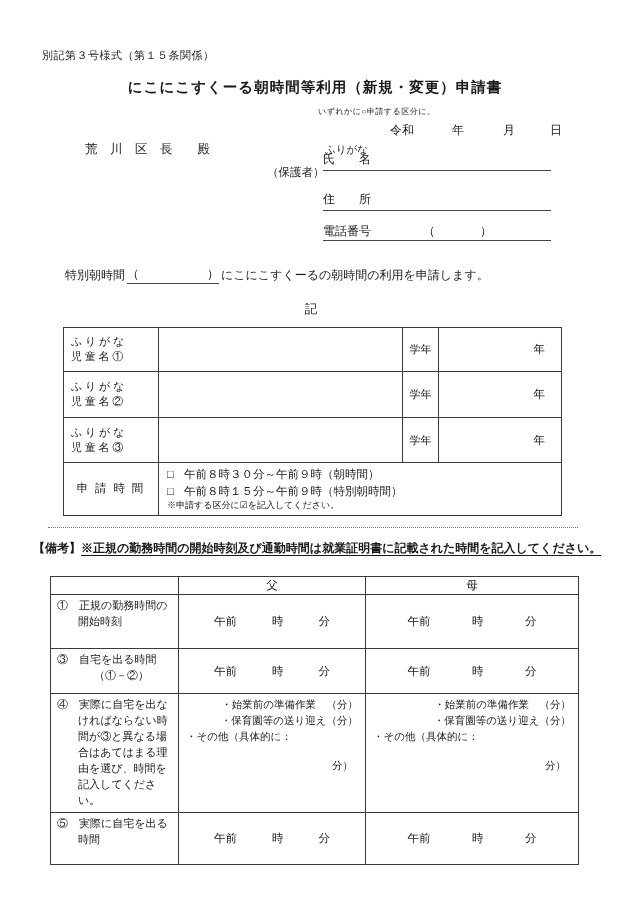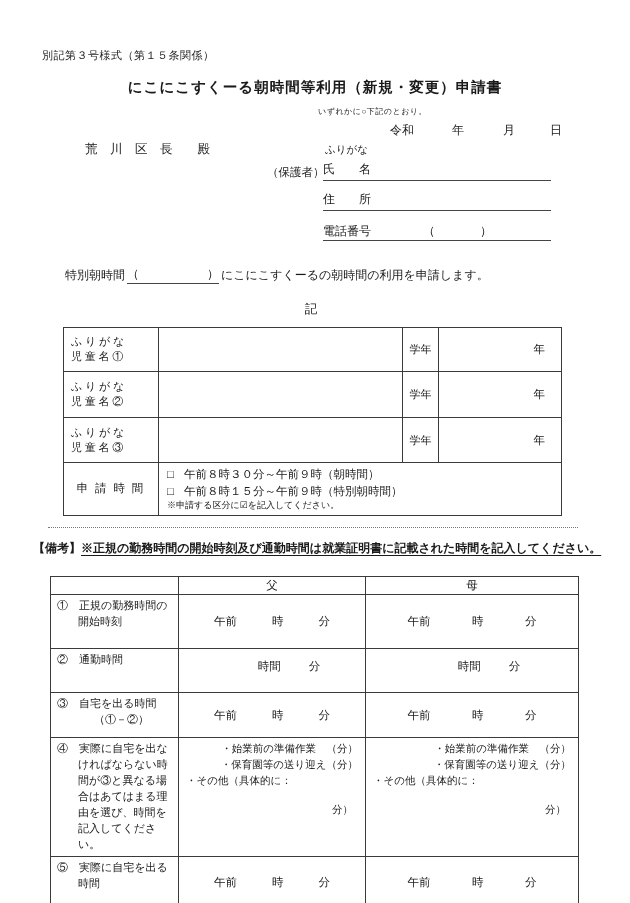--- a/index.html
+++ b/index.html
@@ -13,21 +13,21 @@
   .title{left:0;right:0;top:78px;text-align:center;font-size:14.5px;font-weight:600;letter-spacing:1px;}
   .circle-note{left:318px;top:106px;font-size:8px;letter-spacing:.5px;color:#222;}
   .date-era{left:390px;top:122px;font-size:12px;}
   .date-year{left:452px;top:122px;font-size:12px;}
   .date-month{left:503px;top:122px;font-size:12px;}
   .date-day{left:550px;top:122px;font-size:12px;}
   .addressee{left:85px;top:141px;font-size:12.5px;}
   .furigana-lbl{left:325px;top:143px;font-size:10.5px;}
   .guardian-prefix{left:267px;top:165px;font-size:11.5px;}
   .field-line{left:323px;width:228px;height:19px;border-bottom:1px solid #444;font-size:12px;}
-  .fl-name{top:161px;font-family:Liberation Serif, serif;}
+  .fl-name{top:151px;font-family:Liberation Serif, serif;}
   .fl-addr{top:191px;}
   .fl-phone{top:221px;}
   .phone-inner{display:flex;align-items:flex-end;height:100%;}
   .phone-sp1{display:inline-block;width:52px;}
   .phone-sp2{display:inline-block;width:45px;}
   .intro{left:65px;top:266px;font-size:12px;white-space:nowrap;}
   .intro .paren-blank{display:inline-flex;justify-content:space-between;width:92px;border-bottom:1px solid #444;margin:0 2px;vertical-align:bottom;}
   .ki{left:63px;width:498px;top:301px;text-align:center;font-size:12.5px;letter-spacing:2px;}
   table{border-collapse:collapse;table-layout:fixed;}
   td,th{border:1px solid #3a3a3a;font-weight:normal;vertical-align:middle;box-sizing:border-box;padding:0;}
@@ -64,21 +64,21 @@
   .r-h45{height:45px;} .r-h89{height:89px;} .r-h46{height:52px;}
   .t1 .r1{height:44px;} .t1 .r2{height:46px;} .t1 .r3{height:45px;} .t1 .r4{height:48px;}
 </style>
 </head>
 <body>
 
 <div class="page">
 
   <div class="abs form-code">別記第３号様式（第１５条関係）</div>
   <div class="abs title">にこにこすくーる朝時間等利用（新規・変更）申請書</div>
-  <div class="abs circle-note">いずれかに○下記のとおり。</div>
+  <div class="abs circle-note">いずれかに○申請する区分に。</div>
 
   <span class="abs date-era">令和</span>
   <span class="abs date-year">年</span>
   <span class="abs date-month">月</span>
   <span class="abs date-day">日</span>
 
   <div class="abs addressee">荒　川　区　長　　殿</div>
 
   <div class="abs furigana-lbl">ふりがな</div>
   <div class="abs guardian-prefix">（保護者）</div>
@@ -181,35 +181,20 @@
         </div>
       </td>
       <td class="time-cell">
         <div class="time-flex">
           <span>午前</span>
           <span>時</span>
           <span>分</span>
         </div>
       </td>
     </tr>
-    <tr class="r-h44">
-      <td class="sched-label">②　通勤時間</td>
-      <td>
-        <div class="commute-flex">
-          <span>時間</span>
-          <span>分</span>
-        </div>
-      </td>
-      <td>
-        <div class="commute-flex">
-          <span>時間</span>
-          <span>分</span>
-        </div>
-      </td>
-    </tr>
     <tr class="r-h45">
       <td class="sched-label">
         <div>③　自宅を出る時間</div>
         <div class="sched-sub">（①－②）</div>
       </td>
       <td class="time-cell">
         <div class="time-flex">
           <span>午前</span>
           <span>時</span>
           <span>分</span>

